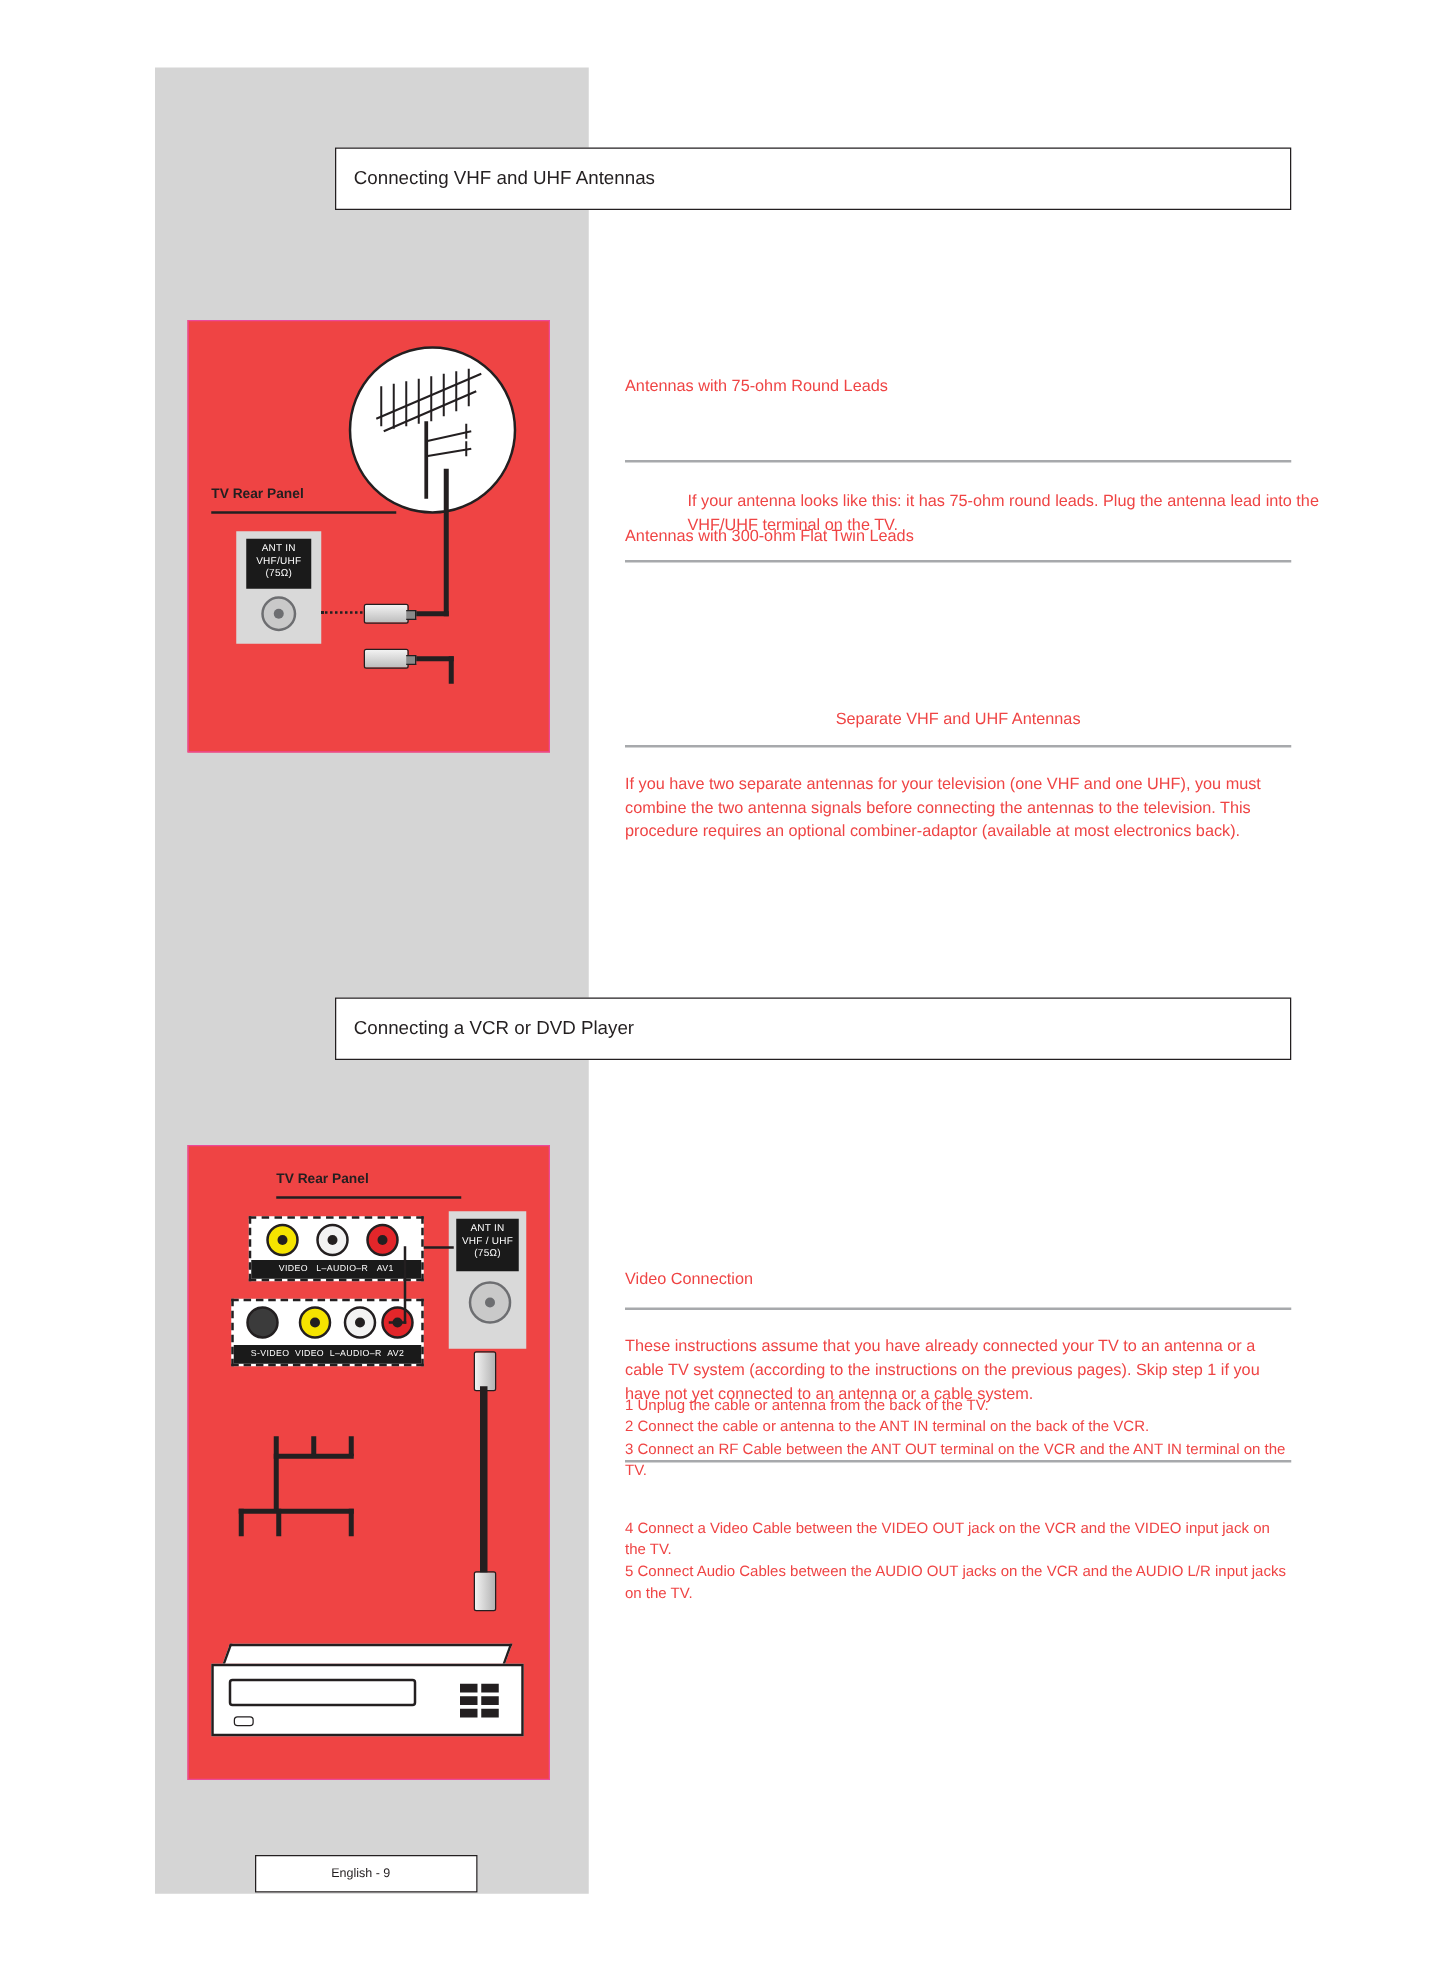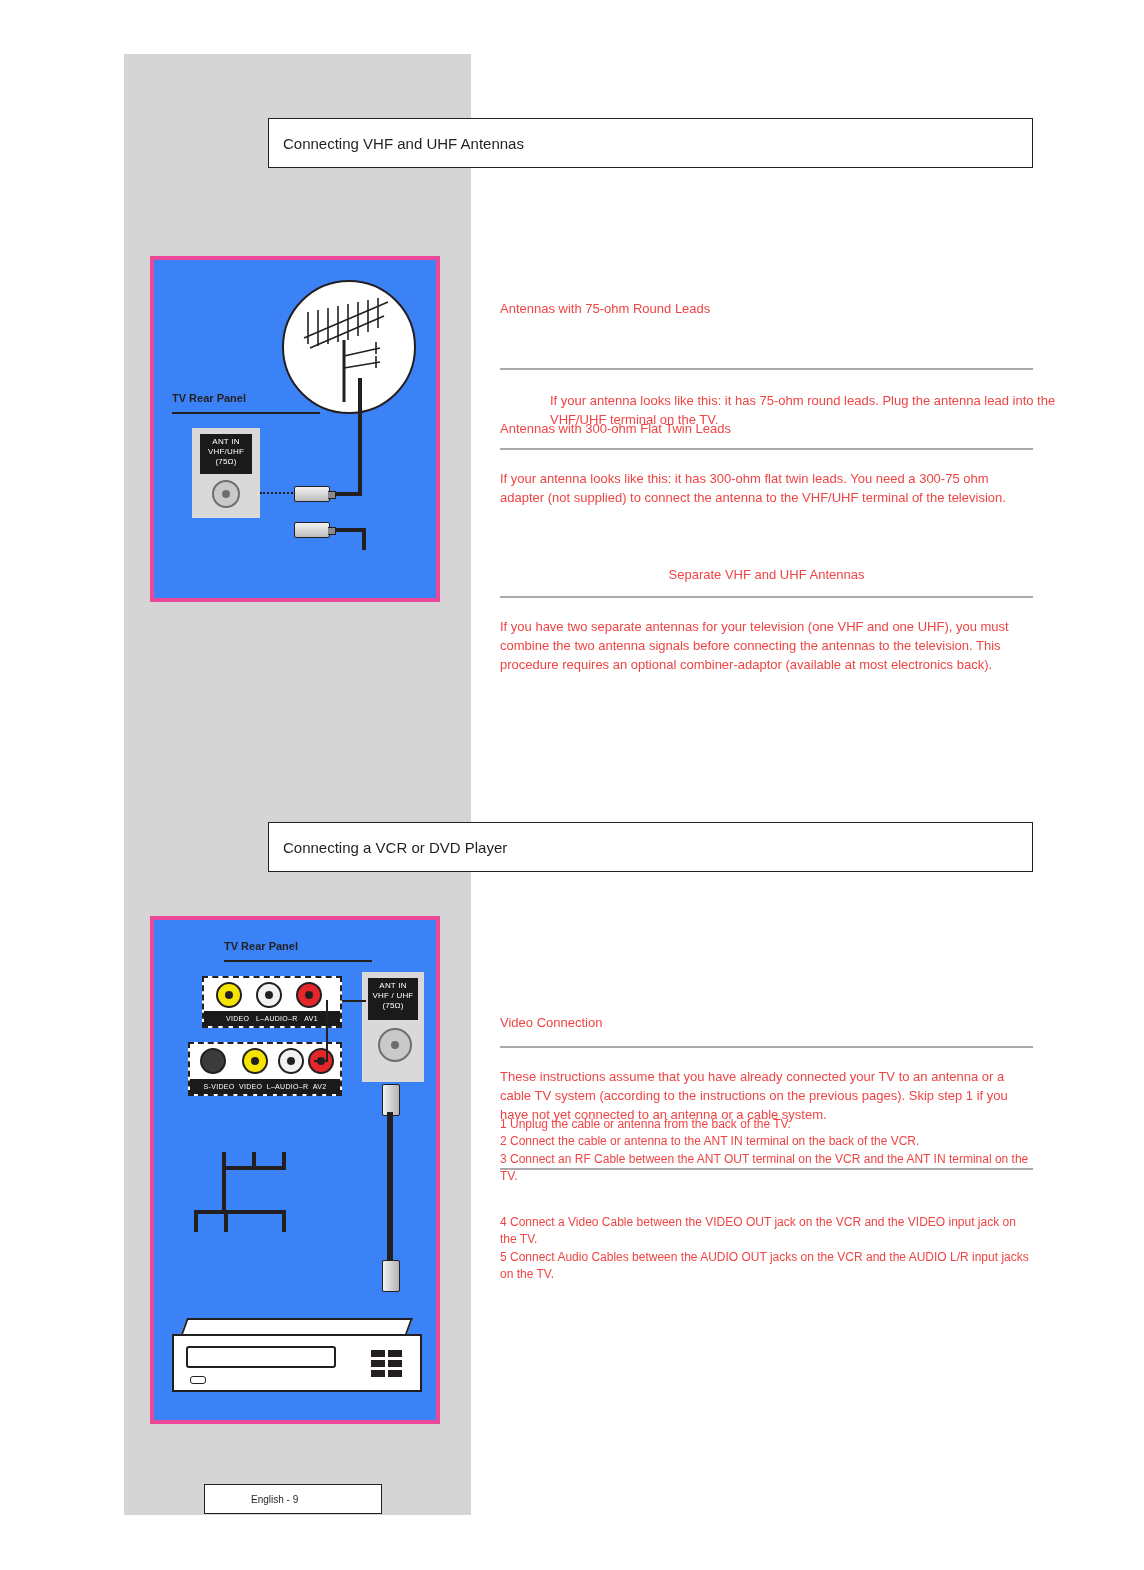--- a/index.html
+++ b/index.html
@@ -44,27 +44,27 @@
     position: absolute;
     left: 14px;
     top: 50%;
     transform: translateY(-50%);
     font-size: 15px;
     font-weight: normal;
     color: #231f20;
     white-space: nowrap;
   }
   #bar-antenna { left: 268px; top: 118px; width: 765px; height: 50px; }
-  #bar-vcr     { left: 268px; top: 798px; width: 765px; height: 50px; margin-top: 24px; }
+  #bar-vcr     { left: 268px; top: 798px; width: 765px; height: 50px; }
 
   
   .illus-box {
     position: absolute;
-    border: 4px solid #ec4899;
-    background: #3b82f6;
+    border: 1px solid #ec4899;
+    background: #ef4444;
     box-sizing: border-box;
   }
   #illus-antenna { left: 150px; top: 256px; width: 290px; height: 346px; }
   #illus-vcr     { left: 150px; top: 916px; width: 290px; height: 508px; }
 
   
   .rule {
     position: absolute;
     height: 2px;
     background: #a7a9ac;
@@ -85,21 +85,21 @@
     left: 204px;
     top: 1484px;
     width: 178px;
     height: 30px;
     border: 1px solid #231f20;
     background: #ffffff;
     box-sizing: border-box;
   }
   #footnote-box .fn-text {
     position: absolute;
-    left: 6px; top: 50%;
+    left: 20px; top: 50%;
     transform: translateY(-50%);
     font-size: 10px;
     color: #231f20;
     white-space: nowrap;
     padding-left: 40px;
   }
 
   
   .ant-circle {
     position: absolute;
@@ -390,21 +390,20 @@
   </div>
 
   <div class="rule" style="left:500px; top:368px; width:533px;"></div>
   <div class="body-text" style="left:500px; top:300px; width:533px;">
     <span>Antennas with 75-ohm Round Leads</span>
   </div>
   <div class="body-text" style="left:528px; top:392px; width:533px;margin-left:22px;">If your antenna looks like this: it has 75-ohm round leads. Plug the antenna lead into the VHF/UHF terminal on the TV.</div>
 
   <div class="rule" style="left:500px; top:448px; width:533px;"></div>
   <div class="body-text" style="left:500px; top:420px; width:533px;">Antennas with 300-ohm Flat Twin Leads</div>
-  <div class="body-text" style="left:500px; top:470px; width:533px;">If your antenna looks like this: it has 300-ohm flat twin leads. You need a 300-75 ohm adapter (not supplied) to connect the antenna to the VHF/UHF terminal of the television.</div>
 
   <div class="rule" style="left:500px; top:596px; width:533px;"></div>
   <div class="body-text" style="left:500px; top:566px; width:533px;text-align:center;">Separate VHF and UHF Antennas</div>
   <div class="body-text" style="left:500px; top:618px; width:533px;">If you have two separate antennas for your television (one VHF and one UHF), you must combine the two antenna signals before connecting the antennas to the television. This procedure requires an optional combiner-adaptor (available at most electronics back).</div>
 
   <div class="section-bar" id="bar-vcr">
     <span class="bar-title">Connecting a VCR or DVD Player</span>
   </div>
 
   <div class="illus-box" id="illus-vcr">

